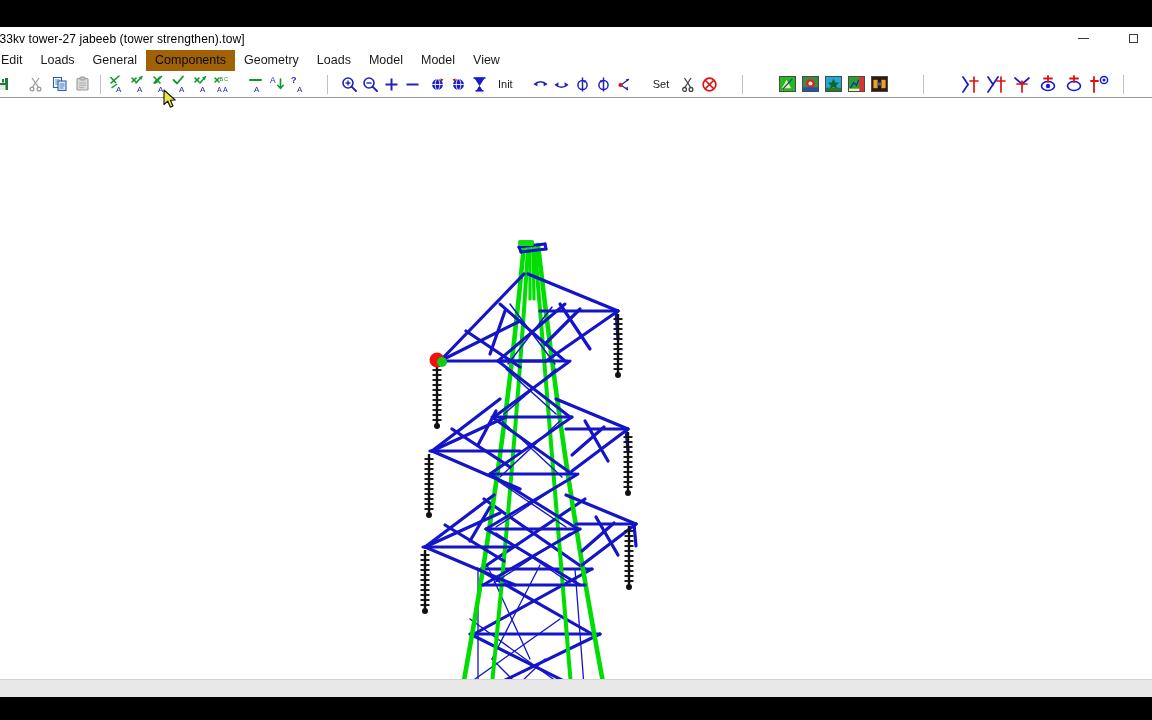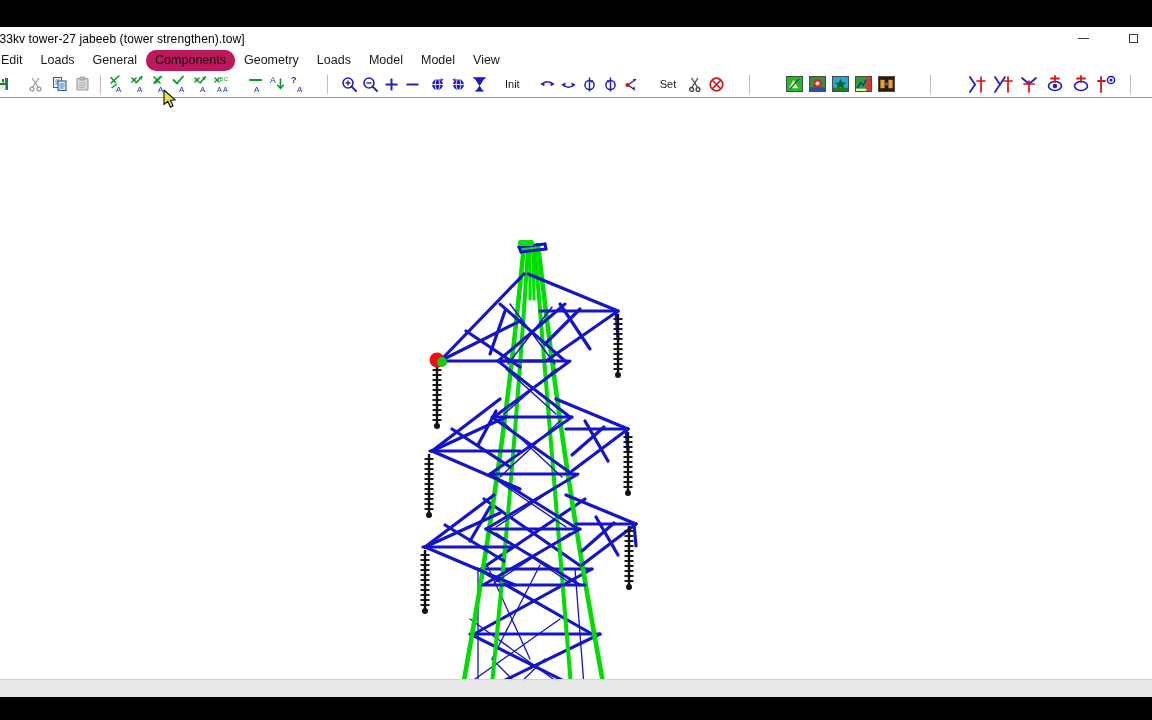--- a/index.html
+++ b/index.html
@@ -58,23 +58,22 @@
     padding-left: 0px;
   }
   .menu-item {
     font-size: 12.5px; color: #1a1a1a;
     padding: 3px 9px 4px 9px;
     white-space: nowrap;
     line-height: 14px;
   }
   .menu-item.first { margin-left: -8px; }
   .menu-item.active {
-    background: #be185d;
+    background: #a16207;
     color: #0a0a0a;
-    border-radius: 10px;
   }
 
   
   #toolbar {
     position: relative; width: 100%; height: 27px;
     background: #ffffff;
     border-bottom: 1px solid #9a9a9a;
     display: flex; align-items: center;
   }
   .tb-group { display: flex; align-items: center; height: 100%; }
@@ -348,21 +347,21 @@
           </svg>
         </div>
         <div class="tb-btn">
           <svg width="17" height="17" viewBox="0 0 17 17">
             <path d="M 3.5 2 L 13.5 2 L 5.5 14.5 L 11.5 14.5 Z" fill="#1a1acc"></path>
             <path d="M 13.5 2 L 3.5 2 L 11.5 14.5 L 5.5 14.5 Z" fill="#1a1acc"></path>
             <line x1="2.5" y1="2" x2="14.5" y2="2" stroke="#1a1acc" stroke-width="1.6"></line>
             <line x1="4.5" y1="14.8" x2="12.5" y2="14.8" stroke="#1a1acc" stroke-width="1.6"></line>
           </svg>
         </div>
-        <div class="tb-text" style="margin-left:12px">Init</div>
+        <div class="tb-text" style="margin-left:5px">Init</div>
       </div>
 
       <div class="tb-spacer-mid"></div>
 
       <div class="tb-group">
         <div class="tb-btn">
           <svg width="17" height="17" viewBox="0 0 17 17">
             <path d="M 2 8.5 Q 8.5 3 15 8.5" fill="none" stroke="#2222bb" stroke-width="1.5"></path>
             <polygon points="2,8.5 5.5,6.3 5.3,10.3" fill="#2222bb"></polygon>
             <polygon points="15,8.5 11.5,6.3 11.7,10.3" fill="#2222bb"></polygon>

